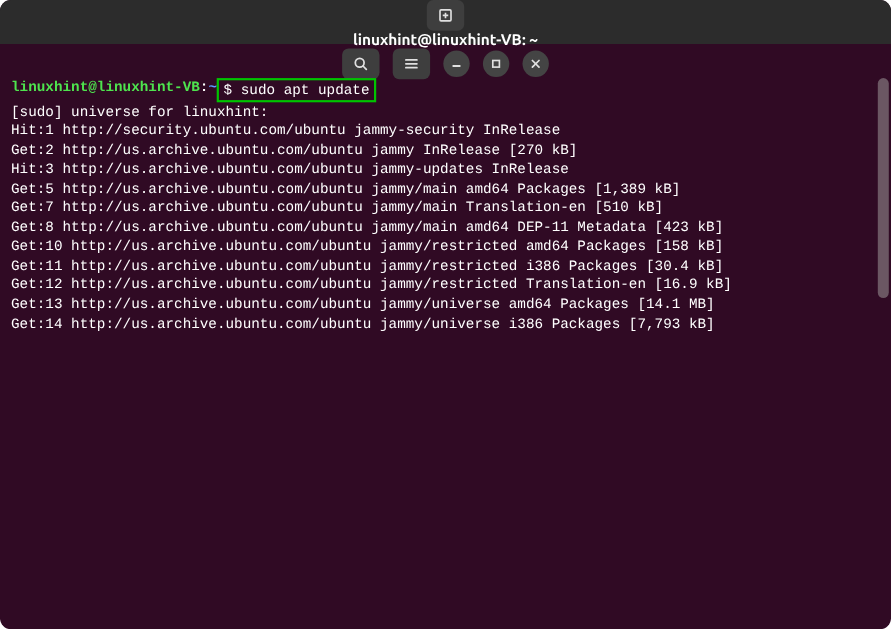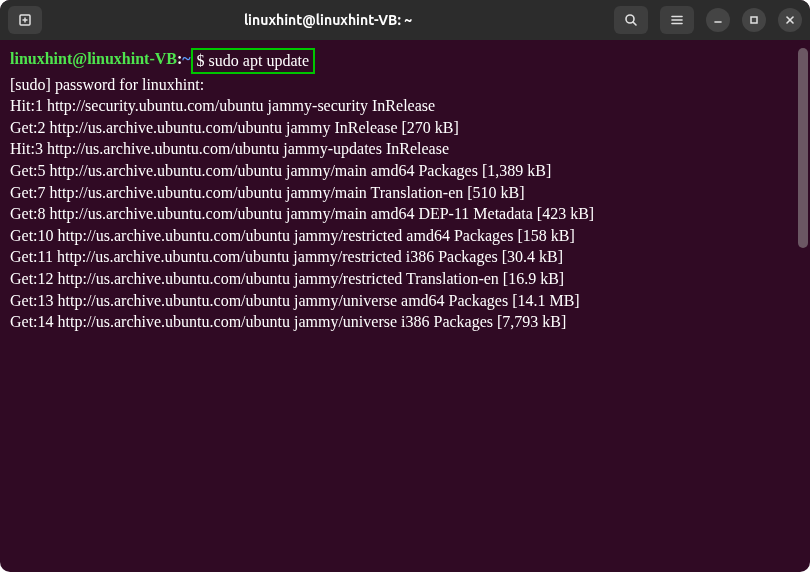--- a/index.html
+++ b/index.html
@@ -23,20 +23,21 @@
       display: flex;
       flex-direction: column;
     }
     .titlebar {
       height: 40px;
       background: #2c2c2c;
       display: flex;
       align-items: center;
       padding: 0 8px;
       flex-shrink: 0;
+      flex-direction: column;
     }
     .titlebar-left {
       display: flex;
       align-items: center;
       gap: 4px;
     }
     .titlebar-btn {
       width: 34px;
       height: 28px;
       border-radius: 6px;
@@ -69,25 +70,26 @@
       justify-content: center;
       color: #e0e0e0;
     }
     .window-ctrl.close {
       background: #444444;
     }
     .terminal-body {
       flex: 1;
       padding: 8px 10px;
       color: #ffffff;
-      font-size: 16px;
+      font-size: 13px;
       line-height: 1.35;
       overflow: hidden;
       position: relative;
-      font-family: Liberation Serif, serif;
+      font-family: Liberation Mono, monospace;
+      margin-top: 23px;
     }
     .prompt-line {
       display: flex;
       flex-wrap: wrap;
     }
     .prompt-user {
       color: #4ee44e;
       font-weight: bold;
     }
     .prompt-path {
@@ -175,21 +177,21 @@
   <div class="terminal-body">
     <div class="scrollbar"></div>
 
     <div class="prompt-line">
       <span class="prompt-user">linuxhint@linuxhint-VB</span>
         <span class="prompt-colon">:</span>
         <span class="prompt-path">~</span>
         <span class="cmd-highlight"><span class="prompt-dollar">$ </span><span>sudo apt update</span></span>
     </div>
 
-    <div class="output-line">[sudo] password for linuxhint:</div>
+    <div class="output-line">[sudo] universe for linuxhint:</div>
     <div class="output-line">Hit:1 http://security.ubuntu.com/ubuntu jammy-security InRelease</div>
     <div class="output-line">Get:2 http://us.archive.ubuntu.com/ubuntu jammy InRelease [270 kB]</div>
     <div class="output-line">Hit:3 http://us.archive.ubuntu.com/ubuntu jammy-updates InRelease</div>
     <div class="output-line">Get:5 http://us.archive.ubuntu.com/ubuntu jammy/main amd64 Packages [1,389 kB]</div>
     <div class="output-line">Get:7 http://us.archive.ubuntu.com/ubuntu jammy/main Translation-en [510 kB]</div>
     <div class="output-line">Get:8 http://us.archive.ubuntu.com/ubuntu jammy/main amd64 DEP-11 Metadata [423 kB]</div>
     <div class="output-line">Get:10 http://us.archive.ubuntu.com/ubuntu jammy/restricted amd64 Packages [158 kB]</div>
     <div class="output-line">Get:11 http://us.archive.ubuntu.com/ubuntu jammy/restricted i386 Packages [30.4 kB]</div>
     <div class="output-line">Get:12 http://us.archive.ubuntu.com/ubuntu jammy/restricted Translation-en [16.9 kB]</div>
     <div class="output-line">Get:13 http://us.archive.ubuntu.com/ubuntu jammy/universe amd64 Packages [14.1 MB]</div>

